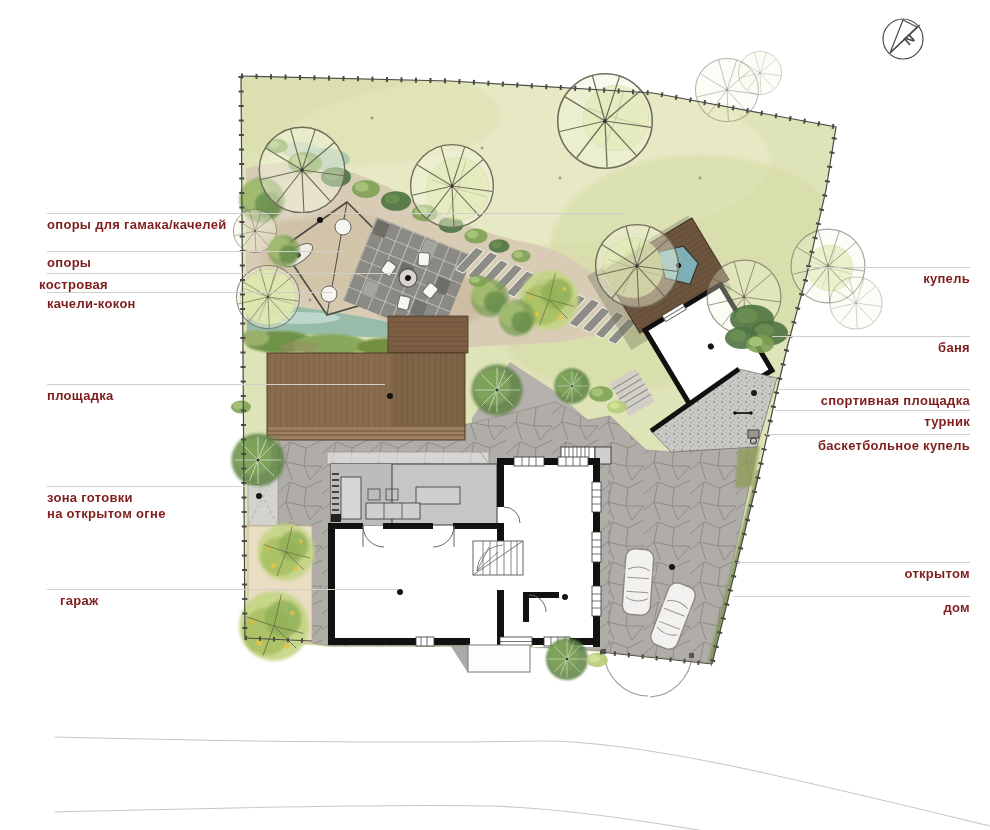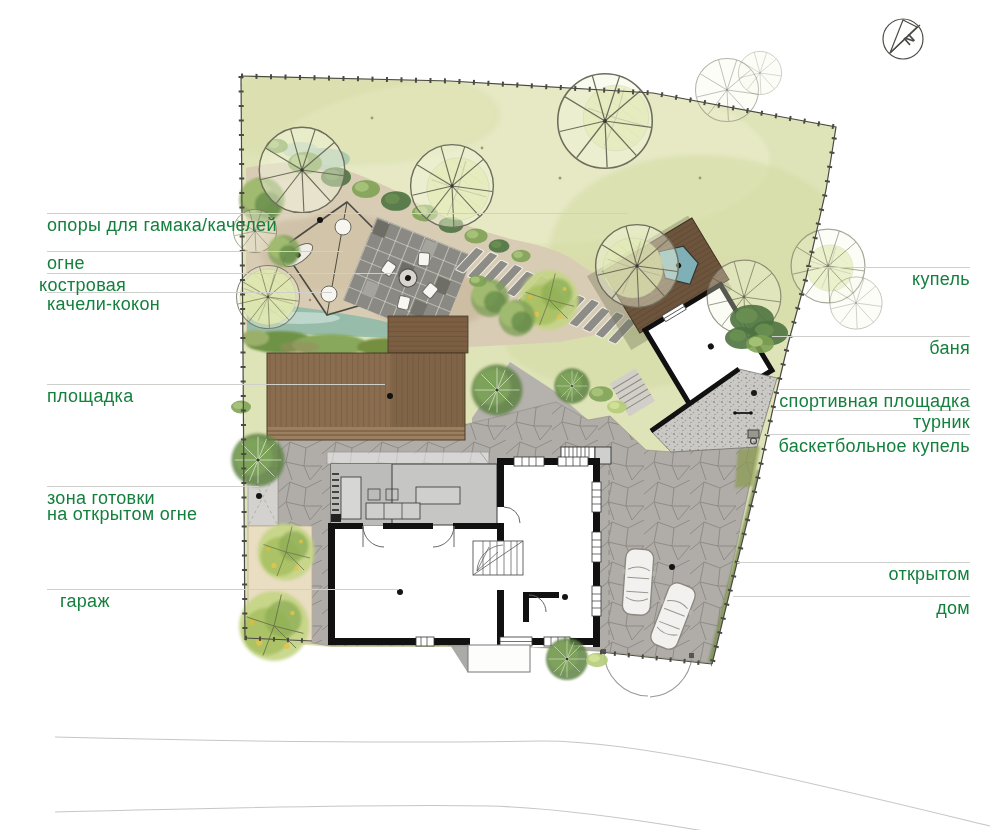--- a/index.html
+++ b/index.html
@@ -1,19 +1,19 @@
 <!DOCTYPE html>
 <html><head>
 <meta charset="utf-8">
 <style>
   html,body{margin:0;padding:0;background:#ffffff;}
   .page{position:relative;width:990px;height:830px;background:#fff;overflow:hidden;
         font-family:"Liberation Sans", sans-serif;}
   .plan-svg{position:absolute;left:0;top:0;}
-  .lbl{position:absolute;font-size:18px;line-height:16px;color:#15803d;letter-spacing:.3px;white-space:nowrap;}
+  .lbl{position:absolute;font-size:13px;line-height:16px;color:#7f1d1d;letter-spacing:.3px;white-space:nowrap;font-weight:bold;}
   .lbl.right{text-align:right;padding-left:36px;}
   .leader{position:absolute;height:1px;background:#cfcfcb;}
 </style>
 </head>
 <body>
 
 <div class="page">
 
 <svg class="plan-svg" width="990" height="830" viewBox="0 0 990 830" xmlns="http://www.w3.org/2000/svg" xmlns:xlink="http://www.w3.org/1999/xlink">
 <defs>
@@ -472,21 +472,21 @@
 
 <div class="leader" style="top:267px;left:806px;width:164px"></div>
 <div class="leader" style="top:336px;left:772px;width:198px"></div>
 <div class="leader" style="top:389px;left:779px;width:191px"></div>
 <div class="leader" style="top:410px;left:774px;width:196px"></div>
 <div class="leader" style="top:434px;left:766px;width:204px"></div>
 <div class="leader" style="top:562px;left:737px;width:233px"></div>
 <div class="leader" style="top:596px;left:733px;width:237px"></div>
 
 <div class="lbl" style="top:217px;left:47px">опоры для гамака/качелей</div>
-<div class="lbl" style="top:255px;left:47px">огне</div>
+<div class="lbl" style="top:255px;left:47px">опоры</div>
 <div class="lbl" style="top:277px;left:39px">костровая</div>
 <div class="lbl" style="top:296px;left:47px">качели-кокон</div>
 <div class="lbl" style="top:388px;left:47px">площадка</div>
 <div class="lbl" style="top:490px;left:47px">
   <span>зона готовки</span><br>
   <span>на открытом огне</span>
 </div>
 <div class="lbl" style="top:593px;left:60px">гараж</div>
 
 <div class="lbl right" style="top:271px;right:20px">купель</div>

